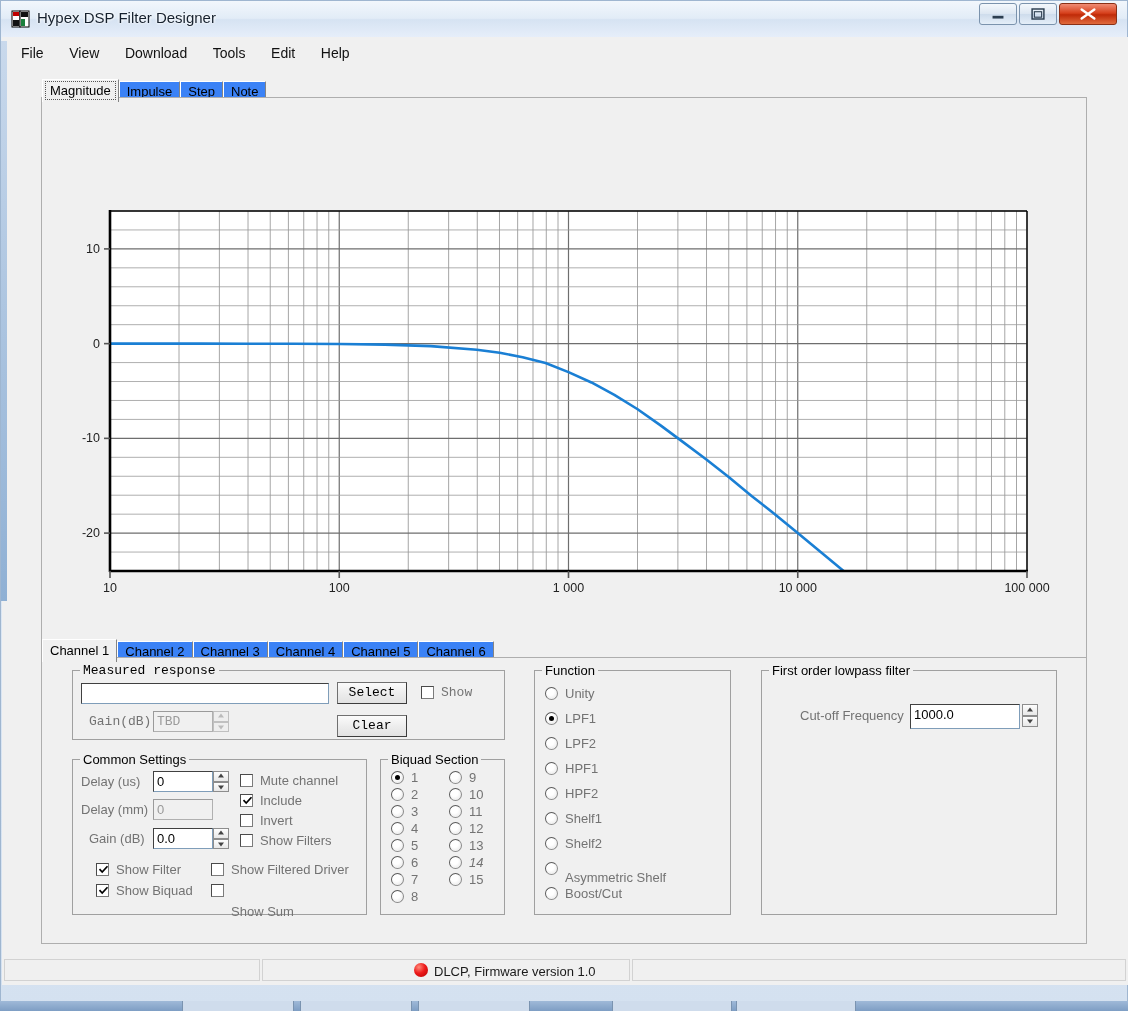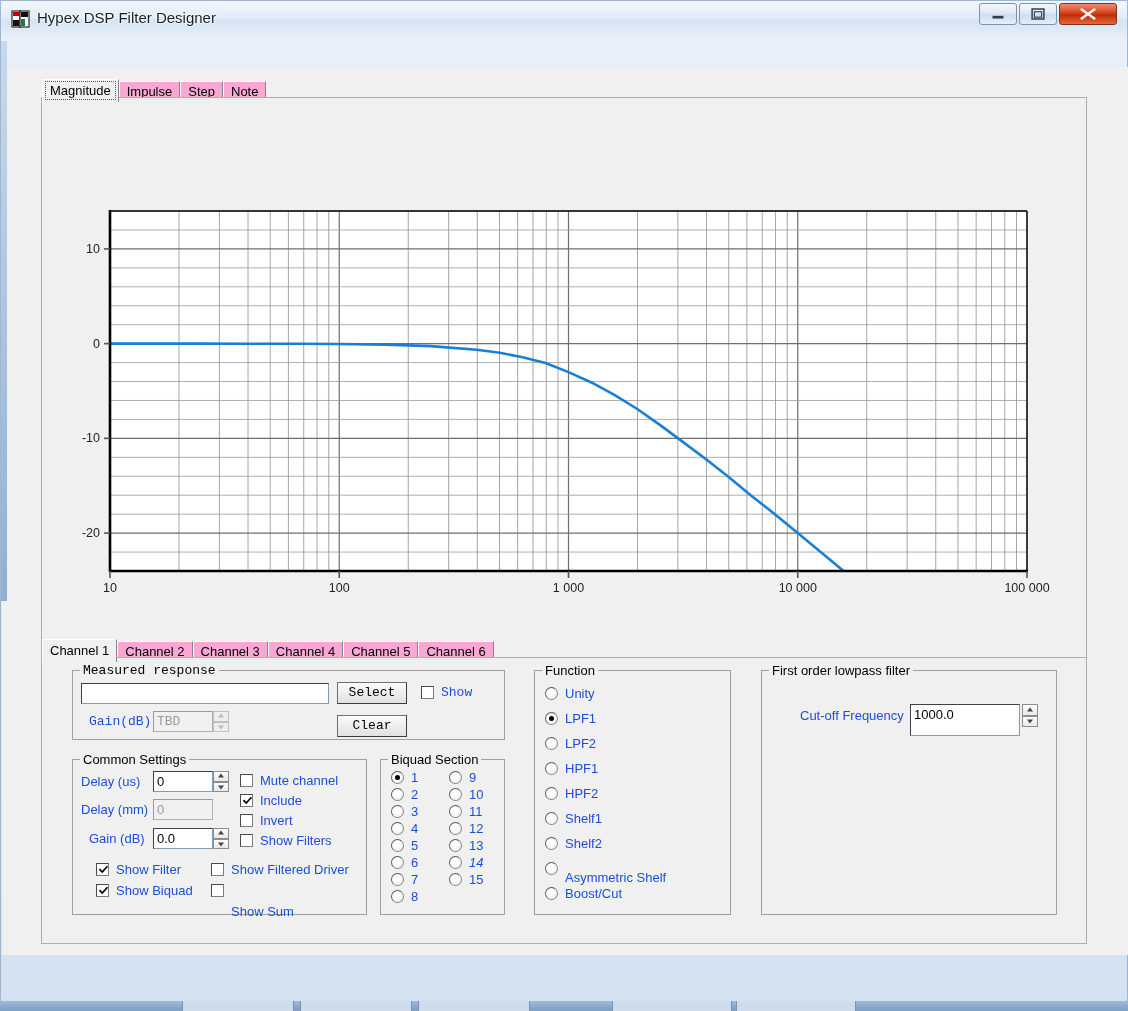--- a/index.html
+++ b/index.html
@@ -58,21 +58,21 @@
   #client{
     position:absolute;left:1px;top:66px;width:1126px;height:888px;
     background:#f0f0f0;
   }
 
   
   .tabstrip{position:relative;height:22px;}
   .tab{
     position:relative;display:inline-block;height:21px;line-height:20px;
     padding:0 7px;margin:0;box-sizing:border-box;
-    font-size:13px;color:#000;background:#f9a8d4;
+    font-size:13px;color:#000;background:#3b82f6;
     border-left:1px solid #fff;border-top:1px solid #fff;
     border-right:1px solid #848484;
     cursor:default;vertical-align:bottom;
   }
   .tab.sel{
     height:23px;line-height:22px;
     background:#f0f0f0;
     border-left:1px solid #fff;border-top:1px solid #fff;
     border-right:1px solid #848484;
     z-index:3;
@@ -103,21 +103,21 @@
   .group{
     position:absolute;border:1px solid #a0a0a0;box-sizing:border-box;
     background:transparent;
   }
   .group > .glabel{
     position:absolute;left:7px;top:-8px;padding:0 3px;
     background:#f0f0f0;font-size:13px;color:#000;white-space:nowrap;
   }
 
   
-  .lbl{position:absolute;font-size:13px;color:#1d4ed8;white-space:nowrap;}
+  .lbl{position:absolute;font-size:13px;color:#737373;white-space:nowrap;}
   .tfield{
     position:absolute;box-sizing:border-box;
     background:#fff;border:1px solid #7f9db9;
     border-top-color:#404040;border-left-color:#404040;
     font-size:13px;color:#000;line-height:1;
     padding:3px 3px 0 3px;overflow:hidden;white-space:nowrap;
   }
   .tfield.dis{background:#f0f0f0;color:#9a9a9a;border-color:#b0b0b0;
      border-top-color:#9a9a9a;border-left-color:#9a9a9a;}
   .spin{
@@ -213,20 +213,28 @@
         <rect x="15" y="8.5" width="8" height="6" fill="none" stroke="#2c3e50" stroke-width="1.2"></rect>
       </svg>
     </div>
     <div class="wbtn" id="btn-close">
       <svg class="wglyph" viewBox="0 0 58 22">
         <path d="M22 6 L36 16 M36 6 L22 16" stroke="#fff" stroke-width="2.6" stroke-linecap="round"></path>
       </svg>
     </div>
   </div>
 
+  <div id="menubar">
+    <span class="menu-item">File</span>
+    <span class="menu-item">View</span>
+    <span class="menu-item">Download</span>
+    <span class="menu-item">Tools</span>
+    <span class="menu-item">Edit</span>
+    <span class="menu-item">Help</span>
+  </div>
 
   <div id="client">
 
     <div class="tabstrip" id="chart-tabs">
       <div class="tab sel">
         <span>Magnitude</span>
         <span class="focusrect"></span>
       </div><div class="tab">
         <span>Impulse</span>
       </div><div class="tab">
@@ -496,34 +504,41 @@
         <div class="rdo" style="left:10px;top:191px;"></div>
         <span class="lbl" style="left:30px;top:190px;margin-top:9px;">Asymmetric Shelf</span>
 
         <div class="rdo" style="left:10px;top:216px;"></div>
         <span class="lbl" style="left:30px;top:215px;">Boost/Cut</span>
       </div>
 
       <div class="group" style="left:719px;top:12px;width:296px;height:245px;">
         <span class="glabel">First order lowpass filter</span>
         <span class="lbl" style="left:38px;top:37px;">Cut-off Frequency</span>
-        <div class="tfield" style="left:148px;top:33px;width:110px;height:32px;">1000.0</div>
+        <div class="tfield" style="left:148px;top:33px;width:110px;height:25px;">1000.0</div>
         <div class="spin" style="left:260px;top:33px;height:23px;">
           <div class="up">
               <span class="ar"></span>
             </div>
           <div class="dn">
               <span class="ar"></span>
             </div>
         </div>
       </div>
 
     </div>
   </div>
 
+  <div id="statusbar">
+    <div class="sbpanel" style="left:2px;width:256px;padding-left:4px;"></div>
+    <div class="sbpanel" style="left:260px;width:368px;"></div>
+    <div id="sb-led"></div>
+    <div id="sb-fw-text">DLCP, Firmware version 1.0</div>
+    <div class="sbpanel" style="left:630px;width:494px;"></div>
+  </div>
 
   <div id="left-edge"></div>
 </div>
 
 <div id="bottom-sliver">
   <div class="sliver-seg" style="left:182px;width:110px;"></div>
   <div class="sliver-seg" style="left:300px;width:110px;"></div>
   <div class="sliver-seg" style="left:418px;width:110px;"></div>
   <div class="sliver-seg" style="left:612px;width:118px;"></div>
   <div class="sliver-seg" style="left:736px;width:118px;"></div>

